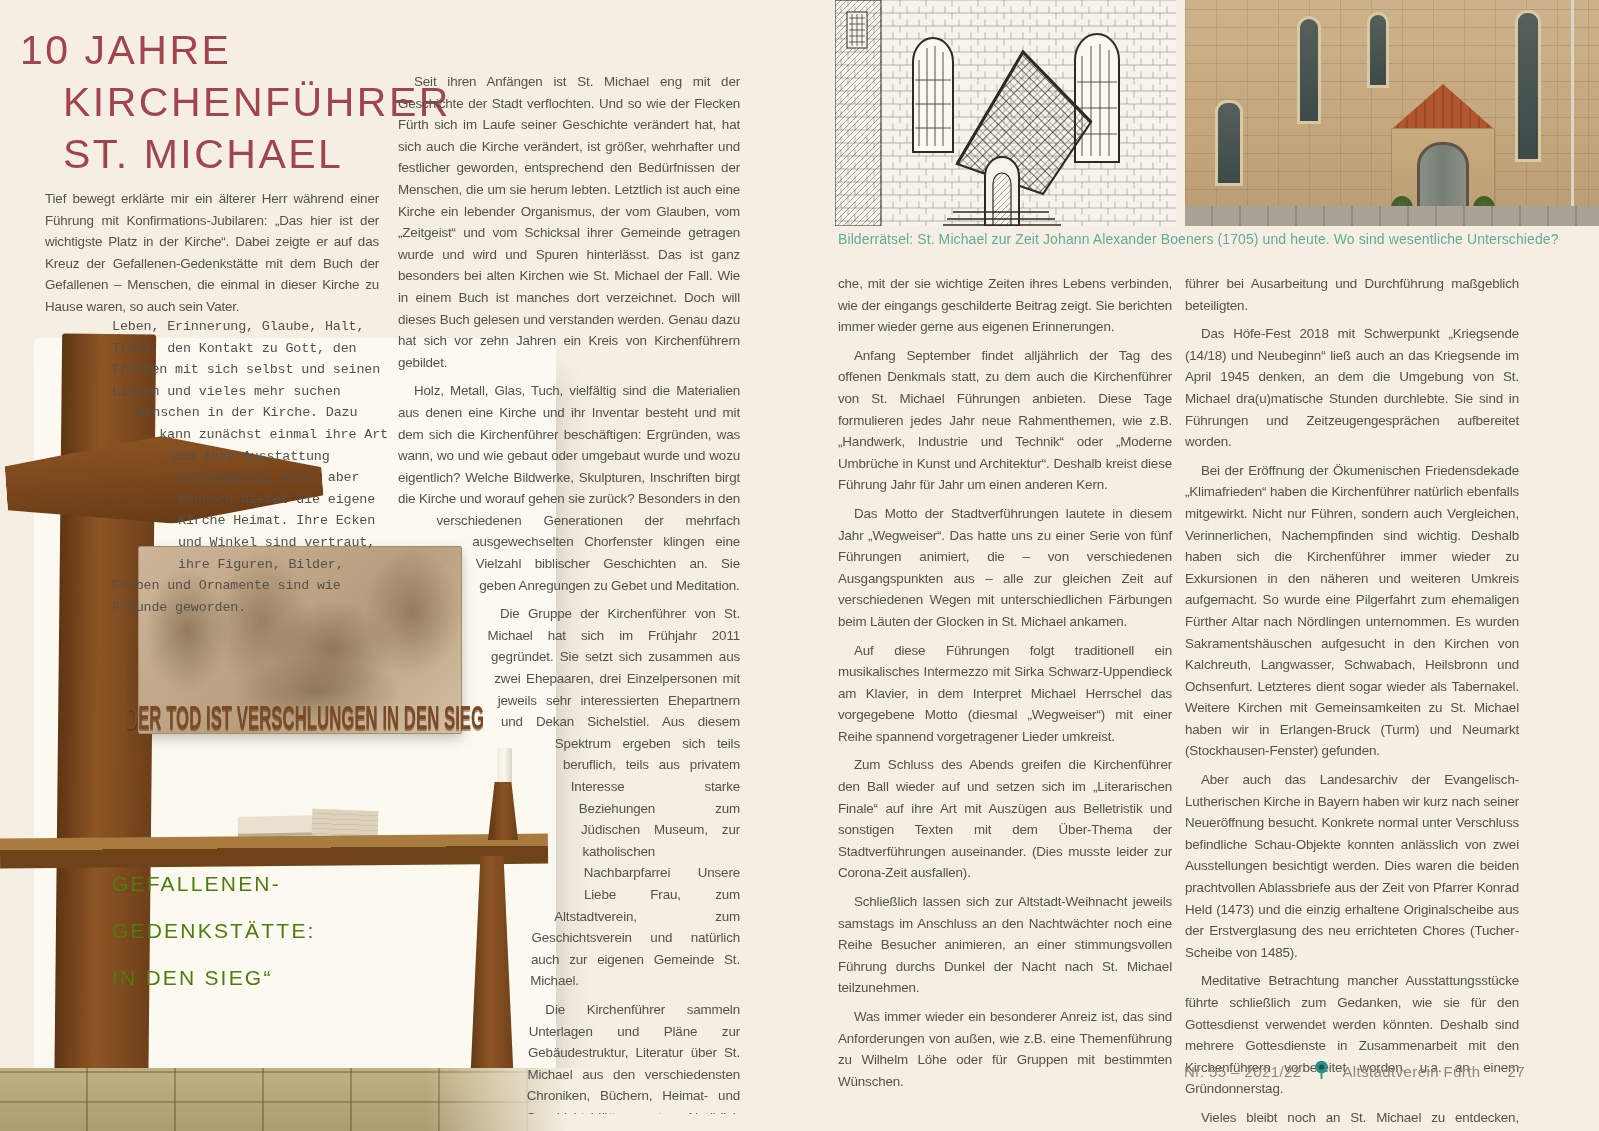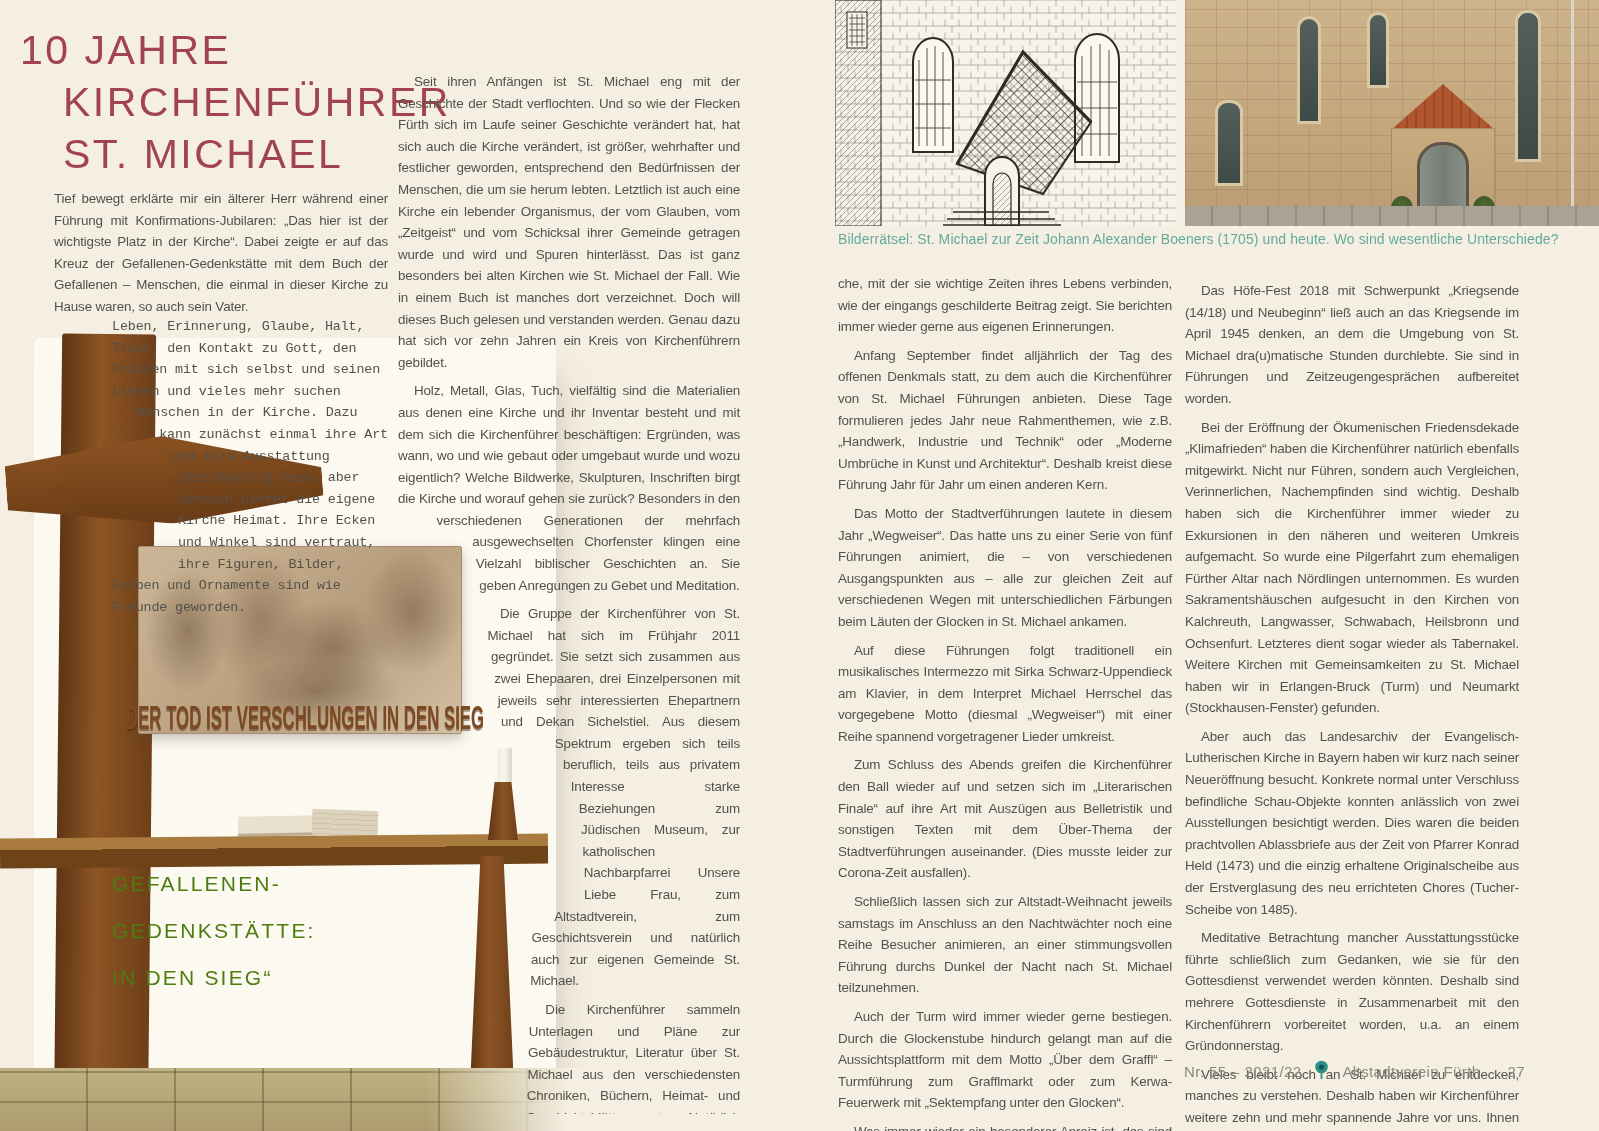--- a/index.html
+++ b/index.html
@@ -22,21 +22,21 @@
     hyphens:auto; -webkit-hyphens:auto;
     color:#54514b;
   }
   .ind { text-indent:16px;margin-top:7px; }
 
   
   .title { position:absolute; left:20px; top:24px; color:#a24350; font-weight:400; }
   .t-line { display:block; font-size:41px; line-height:52px; letter-spacing:2.5px; }
   .t-line + .t-line { padding-left:43px; }
 
-  .intro { position:absolute; left:54px; top:188px; width:334px; }
+  .intro { position:absolute; left:45px; top:188px; width:334px; }
 
   .wrap-para { position:absolute; left:112px; top:316px; width:276px; height:250px;font-family:Liberation Mono, monospace; }
   .p2-float {
     float:left; width:66px; height:245px;
     shape-outside:polygon(0 104px, 24px 112px, 46px 134px, 58px 156px, 66px 180px, 66px 245px, 0 245px);
     shape-margin:4px;
   }
 
   
   .wall {
@@ -255,26 +255,26 @@
 
   <div class="img-caption">Bilderrätsel: St. Michael zur Zeit Johann Alexander Boeners (1705) und heute. Wo sind wesentliche Unterschiede?</div>
 
   <div class="col col1">
     <p class="bp">che, mit der sie wichtige Zeiten ihres Lebens verbinden, wie der eingangs geschilderte Beitrag zeigt. Sie berichten immer wieder gerne aus eigenen Erinnerungen.</p>
     <p class="bp ind">Anfang September findet alljährlich der Tag des offenen Denkmals statt, zu dem auch die Kirchenführer von St. Michael Führungen anbieten. Diese Tage formulieren jedes Jahr neue Rahmenthemen, wie z.B. „Handwerk, Industrie und Technik“ oder „Moderne Umbrüche in Kunst und Architektur“. Deshalb kreist diese Führung Jahr für Jahr um einen anderen Kern.</p>
     <p class="bp ind">Das Motto der Stadtverführungen lautete in diesem Jahr „Wegweiser“. Das hatte uns zu einer Serie von fünf Führungen animiert, die – von verschiedenen Ausgangspunkten aus – alle zur gleichen Zeit auf verschiedenen Wegen mit unterschiedlichen Färbungen beim Läuten der Glocken in St. Michael ankamen.</p>
     <p class="bp ind">Auf diese Führungen folgt traditionell ein musikalisches Intermezzo mit Sirka Schwarz-Uppendieck am Klavier, in dem Interpret Michael Herrschel das vorgegebene Motto (diesmal „Wegweiser“) mit einer Reihe spannend vorgetragener Lieder umkreist.</p>
     <p class="bp ind">Zum Schluss des Abends greifen die Kirchenführer den Ball wieder auf und setzen sich im „Literarischen Finale“ auf ihre Art mit Auszügen aus Belletristik und sonstigen Texten mit dem Über-Thema der Stadtverführungen auseinander. (Dies musste leider zur Corona-Zeit ausfallen).</p>
     <p class="bp ind">Schließlich lassen sich zur Altstadt-Weihnacht jeweils samstags im Anschluss an den Nachtwächter noch eine Reihe Besucher animieren, an einer stimmungsvollen Führung durchs Dunkel der Nacht nach St. Michael teilzunehmen.</p>
-    <p class="bp ind">Auch der Turm wird immer wieder gerne bestiegen. Durch die Glockenstube hindurch gelangt man auf die Aussichtsplattform mit dem Motto „Über dem Graffl“ – Turmführung zum Grafflmarkt oder zum Kerwa-Feuerwerk mit „Sektempfang unter den Glocken“.</p>
     <p class="bp ind">Was immer wieder ein besonderer Anreiz ist, das sind Anforderungen von außen, wie z.B. eine Themenführung zu Wilhelm Löhe oder für Gruppen mit bestimmten Wünschen.</p>
 
   </div>
 
   <div class="col col2">
+    <p class="bp">führer bei Ausarbeitung und Durchführung maßgeblich beteiligten.</p>
     <p class="bp ind">Das Höfe-Fest 2018 mit Schwerpunkt „Kriegsende (14/18) und Neubeginn“ ließ auch an das Kriegsende im April 1945 denken, an dem die Umgebung von St. Michael dra(u)matische Stunden durchlebte. Sie sind in Führungen und Zeitzeugengesprächen aufbereitet worden.</p>
     <p class="bp ind">Bei der Eröffnung der Ökumenischen Friedensdekade „Klimafrieden“ haben die Kirchenführer natürlich ebenfalls mitgewirkt. Nicht nur Führen, sondern auch Vergleichen, Verinnerlichen, Nachempfinden sind wichtig. Deshalb haben sich die Kirchenführer immer wieder zu Exkursionen in den näheren und weiteren Umkreis aufgemacht. So wurde eine Pilgerfahrt zum ehemaligen Fürther Altar nach Nördlingen unternommen. Es wurden Sakramentshäuschen aufgesucht in den Kirchen von Kalchreuth, Langwasser, Schwabach, Heilsbronn und Ochsenfurt. Letzteres dient sogar wieder als Tabernakel. Weitere Kirchen mit Gemeinsamkeiten zu St. Michael haben wir in Erlangen-Bruck (Turm) und Neumarkt (Stockhausen-Fenster) gefunden.</p>
     <p class="bp ind">Aber auch das Landesarchiv der Evangelisch-Lutherischen Kirche in Bayern haben wir kurz nach seiner Neueröffnung besucht. Konkrete normal unter Verschluss befindliche Schau-Objekte konnten anlässlich von zwei Ausstellungen besichtigt werden. Dies waren die beiden prachtvollen Ablassbriefe aus der Zeit von Pfarrer Konrad Held (1473) und die einzig erhaltene Originalscheibe aus der Erstverglasung des neu errichteten Chores (Tucher-Scheibe von 1485).</p>
     <p class="bp ind">Meditative Betrachtung mancher Ausstattungsstücke führte schließlich zum Gedanken, wie sie für den Gottesdienst verwendet werden könnten. Deshalb sind mehrere Gottesdienste in Zusammenarbeit mit den Kirchenführern vorbereitet worden, u.a. an einem Gründonnerstag.</p>
     <p class="bp ind">Vieles bleibt noch an St. Michael zu entdecken, manches zu verstehen. Deshalb haben wir Kirchenführer weitere zehn und mehr spannende Jahre vor uns. Ihnen allen ein gesegnetes Weihnachtsfest!</p>
 
   </div>
 
   <div class="footer">
     <span>Nr. 55 – 2021/22</span>

